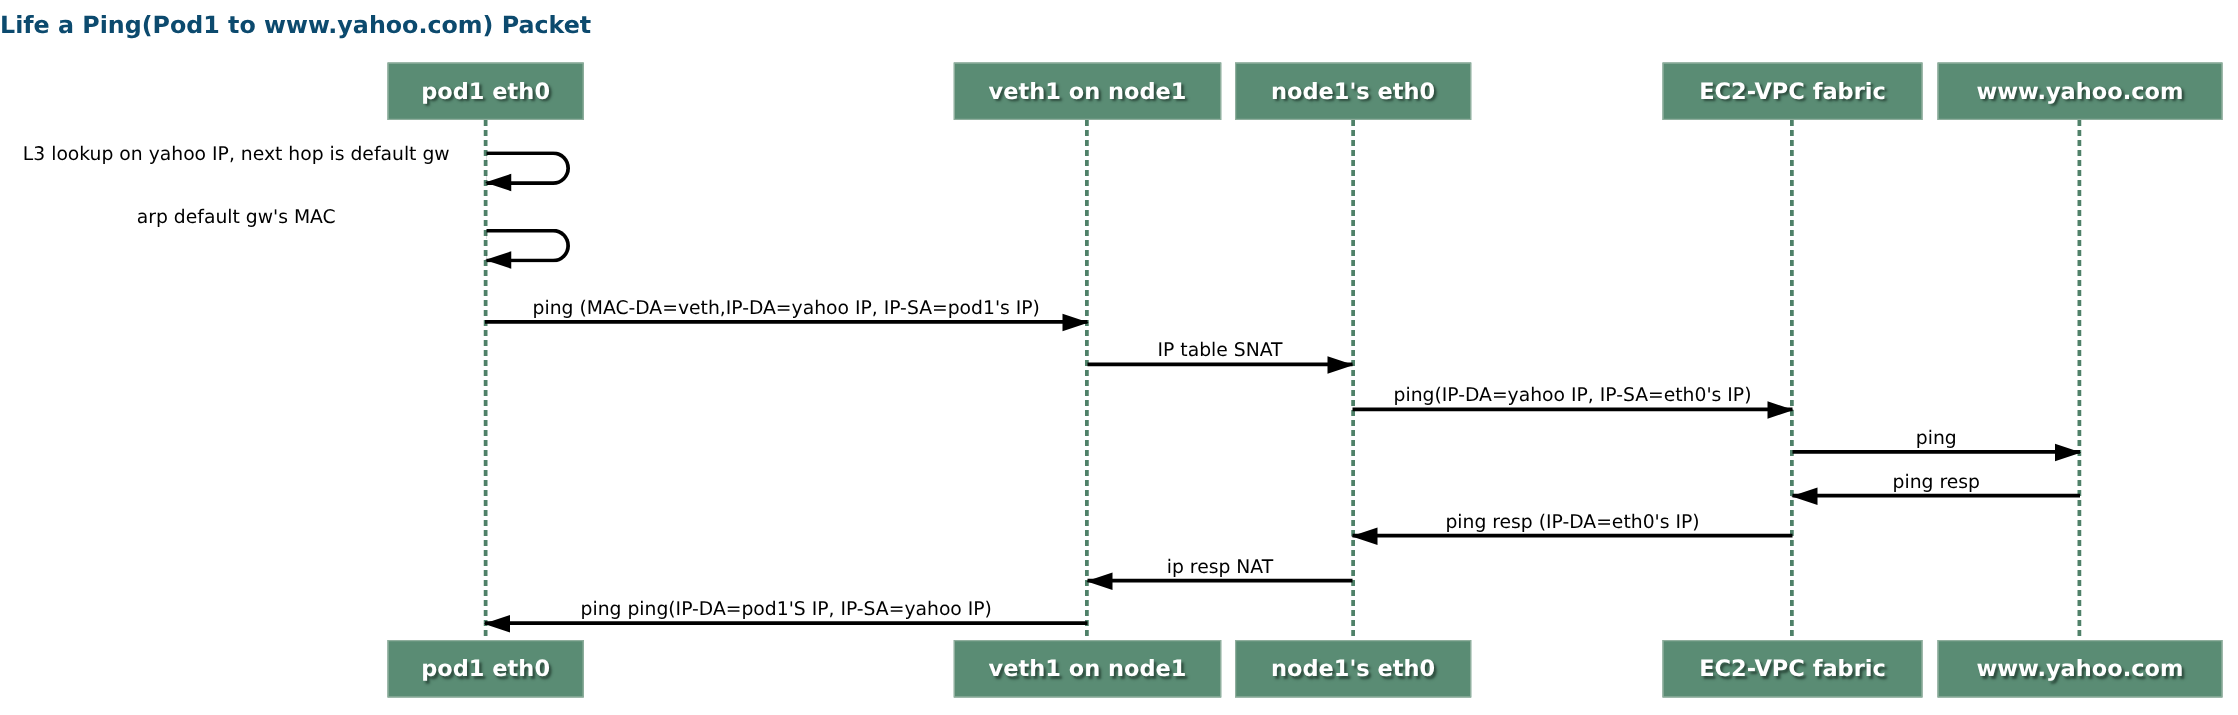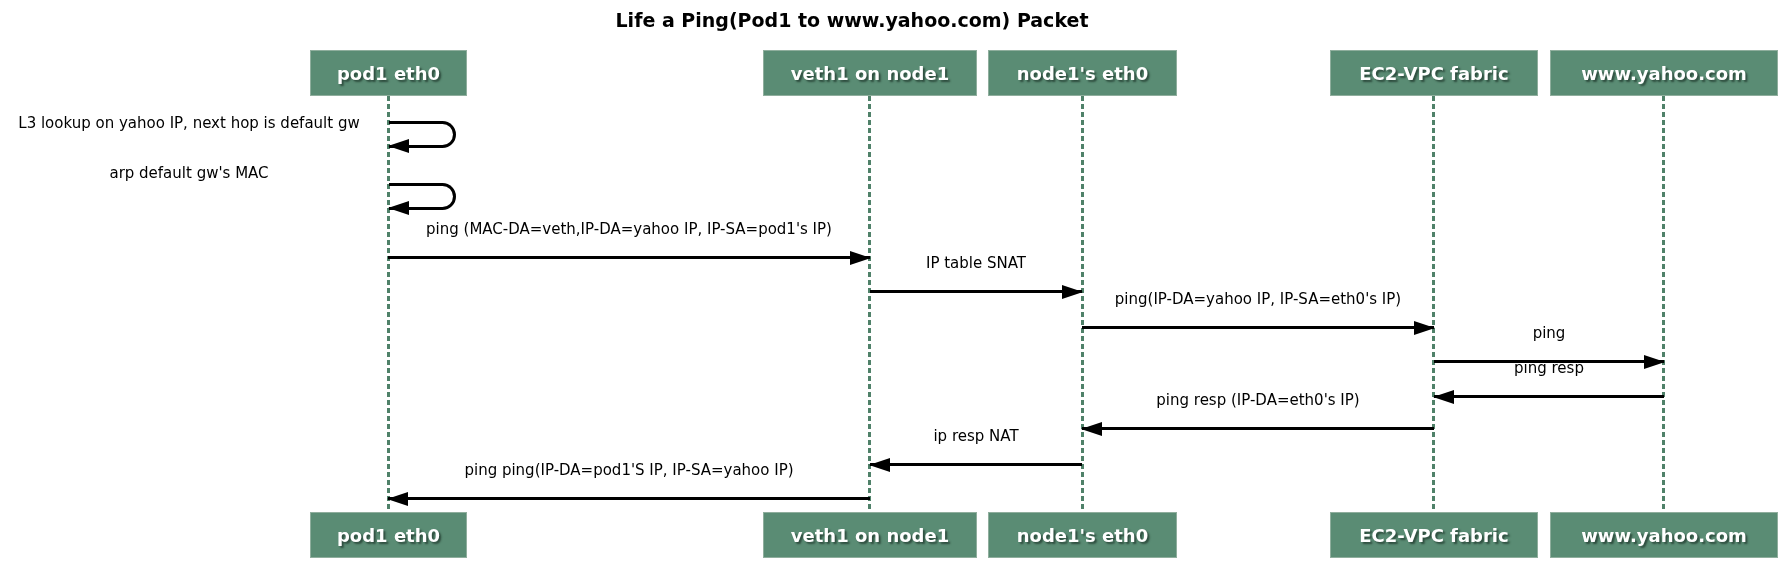--- a/index.html
+++ b/index.html
@@ -1,39 +1,39 @@
 <!DOCTYPE html>
 <html><head>
 <meta charset="utf-8">
 <style>
   html,body { margin:0; padding:0; background:#ffffff; }
   .stage {
     position:relative; width:1790px; height:572px; background:#ffffff;
     font-family:"DejaVu Sans","Liberation Sans",sans-serif; overflow:hidden;
   }
   .title {
-    position:absolute; top:9px; left:0; width:1704px; text-align:center;
-    font-size:19px; font-weight:bold; color:#000000;
+    position:absolute; top:9px; left:0; width:1704px; text-align:left;
+    font-size:19px; font-weight:bold; color:#0c4a6e;
   }
   .pbox {
     position:absolute; height:46px; box-sizing:border-box;
     background:#5A8C74; border:1px solid #8FAE9D;
     color:#fff; font-weight:bold; font-size:18px;
     display:flex; align-items:center; justify-content:center;
     text-shadow:2px 2px 2px rgba(20,40,30,.65); white-space:nowrap;
   }
   .pbox.top { top:50px; }
   .pbox.bot { top:512px; }
   .lifeline {
     position:absolute; top:96px; height:416px; width:3px;
     background:repeating-linear-gradient(to bottom,#4F8169 0 5px,transparent 5px 8px);
   }
   .msg { position:absolute; height:3px; background:#000; }
   .msg .lbl {
-    position:absolute; bottom:100%; left:0; right:0; margin-bottom:18px;
+    position:absolute; bottom:100%; left:0; right:0; margin-bottom:1px;
     text-align:center; font-size:15px; color:#000; white-space:nowrap;
   }
   .ah { position:absolute; width:0; height:0;
         border-top:7px solid transparent; border-bottom:7px solid transparent;
         top:50%; margin-top:-7px; }
   .ah.r { right:-1px; border-left:21px solid #000; }
   .ah.l { left:-1px;  border-right:21px solid #000; }
   .loop {
     position:absolute; width:67px; height:27px; box-sizing:border-box;
     border:3px solid #000; border-left:none; border-radius:0 14px 14px 0;

